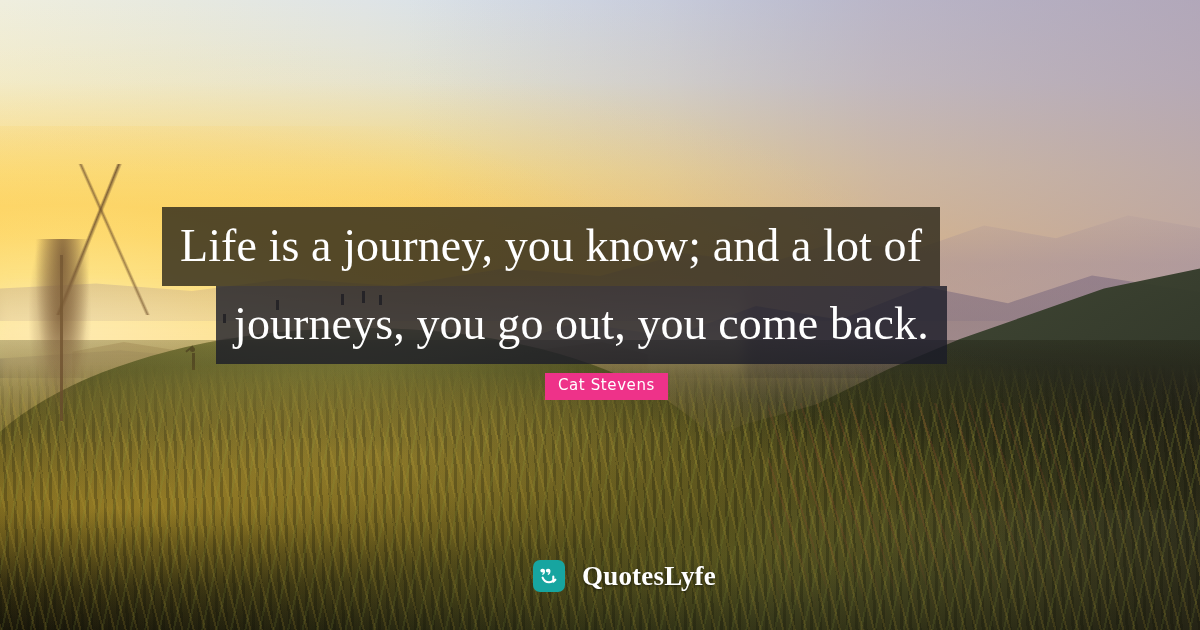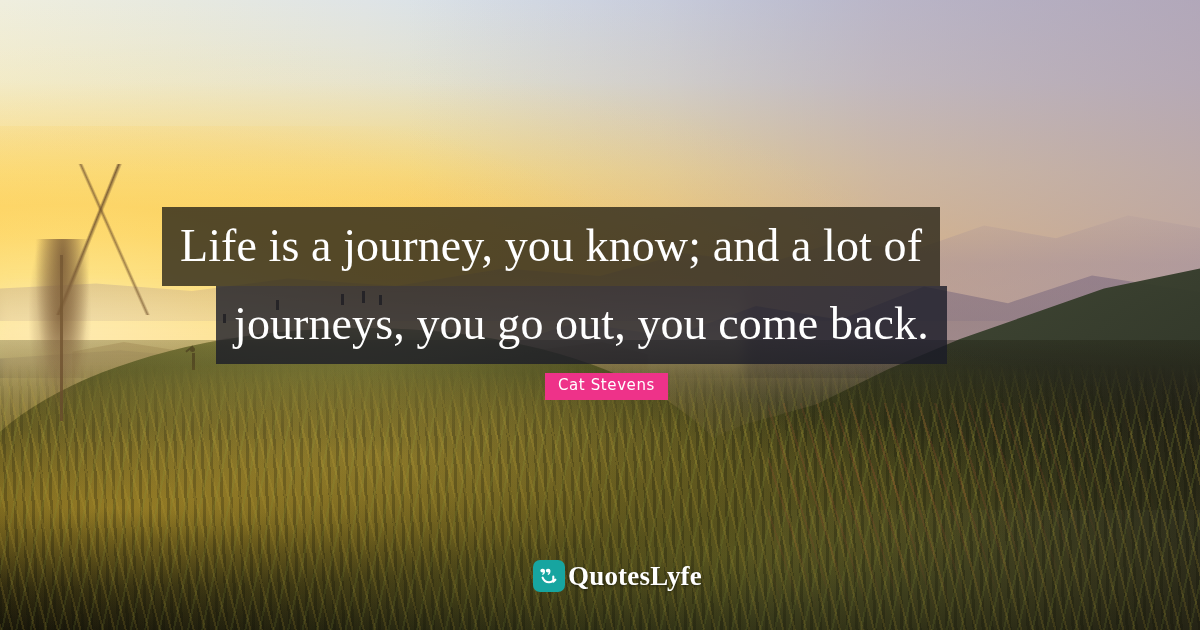--- a/index.html
+++ b/index.html
@@ -231,21 +231,21 @@
     font-weight:400;
     letter-spacing:0.6px;
     line-height:1.1;
     white-space:nowrap;
   }
 
   
   .logo {
     position:absolute;
     left:533px; top:560px;
-    display:flex; align-items:center; gap:3px;
+    display:flex; align-items:center; gap:17px;
   }
   .logo-mark {
     width:32px; height:32px;
     border-radius:7px;
     background:#17a5a0;
     display:flex; align-items:center; justify-content:center;
     flex:0 0 auto;
   }
   .logo-mark svg { display:block; }
   .logo-text {

